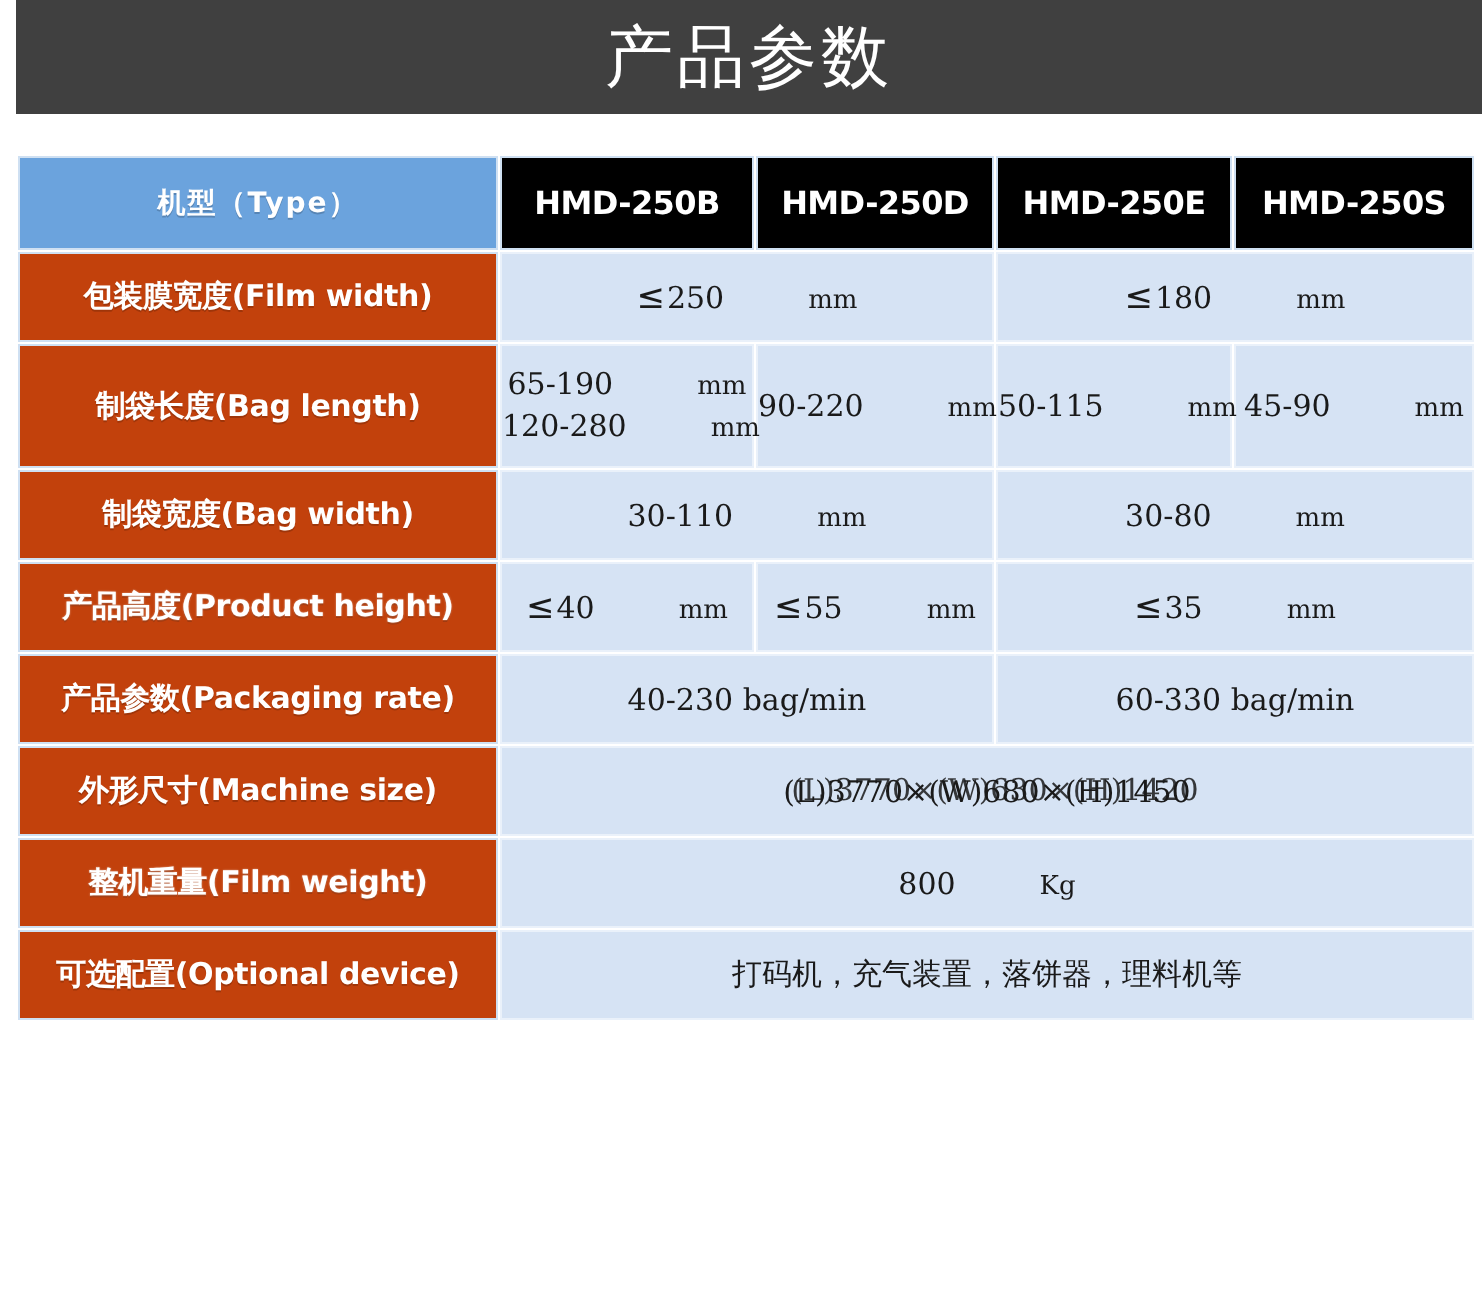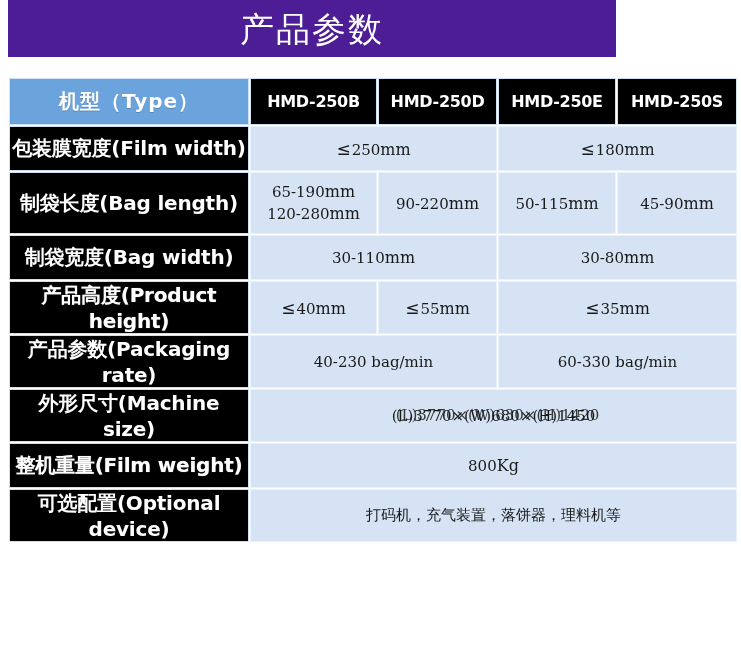--- a/index.html
+++ b/index.html
@@ -14,23 +14,23 @@
     font-family: "DejaVu Sans", "Liberation Sans", sans-serif;
     overflow: hidden;
     position: relative;
   }
 
   
   .title-banner {
     position: absolute;
     left: 8px;
     top: 0px;
-    width: 608px;
+    width: 733px;
     height: 57px;
-    background: #4c1d95;
+    background: #404040;
     display: flex;
     align-items: center;
     justify-content: center;
   }
   .title-text {
     color: #ffffff;
     font-size: 34px;
     font-weight: 400;
     letter-spacing: 2px;
     line-height: 1;
@@ -49,32 +49,32 @@
   }
   .spec-table td {
     padding: 0;
     vertical-align: middle;
     text-align: center;
     box-sizing: border-box;
   }
 
   
   .lbl {
-    background: #000000;
+    background: #c2410c;
     color: #ffffff;
-    font-size: 20px;
+    font-size: 15px;
     font-weight: bold;
     border: 1px solid #cfe0f2;
     text-shadow: 0 1px 0 rgba(0,0,0,0.18);
     letter-spacing: -0.2px;
   }
   
   .lbl.hdr-first {
     background: #6ba3dd;
-    font-size: 20px;
+    font-size: 14px;
     letter-spacing: 1px;
   }
   
   .hdr {
     background: #000000;
     color: #ffffff;
     font-size: 16px;
     font-weight: bold;
     border: 1px solid #cfe0f2;
     text-shadow: 0 1px 0 rgba(0,0,0,0.2);
@@ -86,21 +86,21 @@
     color: #1a1a1a;
     font-size: 15px;
     border: 1px solid #eaf1fa;
     font-family: "DejaVu Serif", "Liberation Serif", serif;
     white-space: nowrap;
   }
   .val .line { display: block; line-height: 1.35; }
 
   
   .le { font-family: "DejaVu Sans", sans-serif; font-size: 17px; padding-right: 1px; }
-  .unit { font-size: 16px; }
+  .unit { font-size: 13px; padding-left: 42px; }
 
   
   .ghost { position: relative; display: inline-block; }
   .ghost > .under {
     position: absolute;
     left: 4px; top: 0;
     width: 100%;
     color: #1a1a1a;
     opacity: 0.85;
     transform: translateY(-1px);

